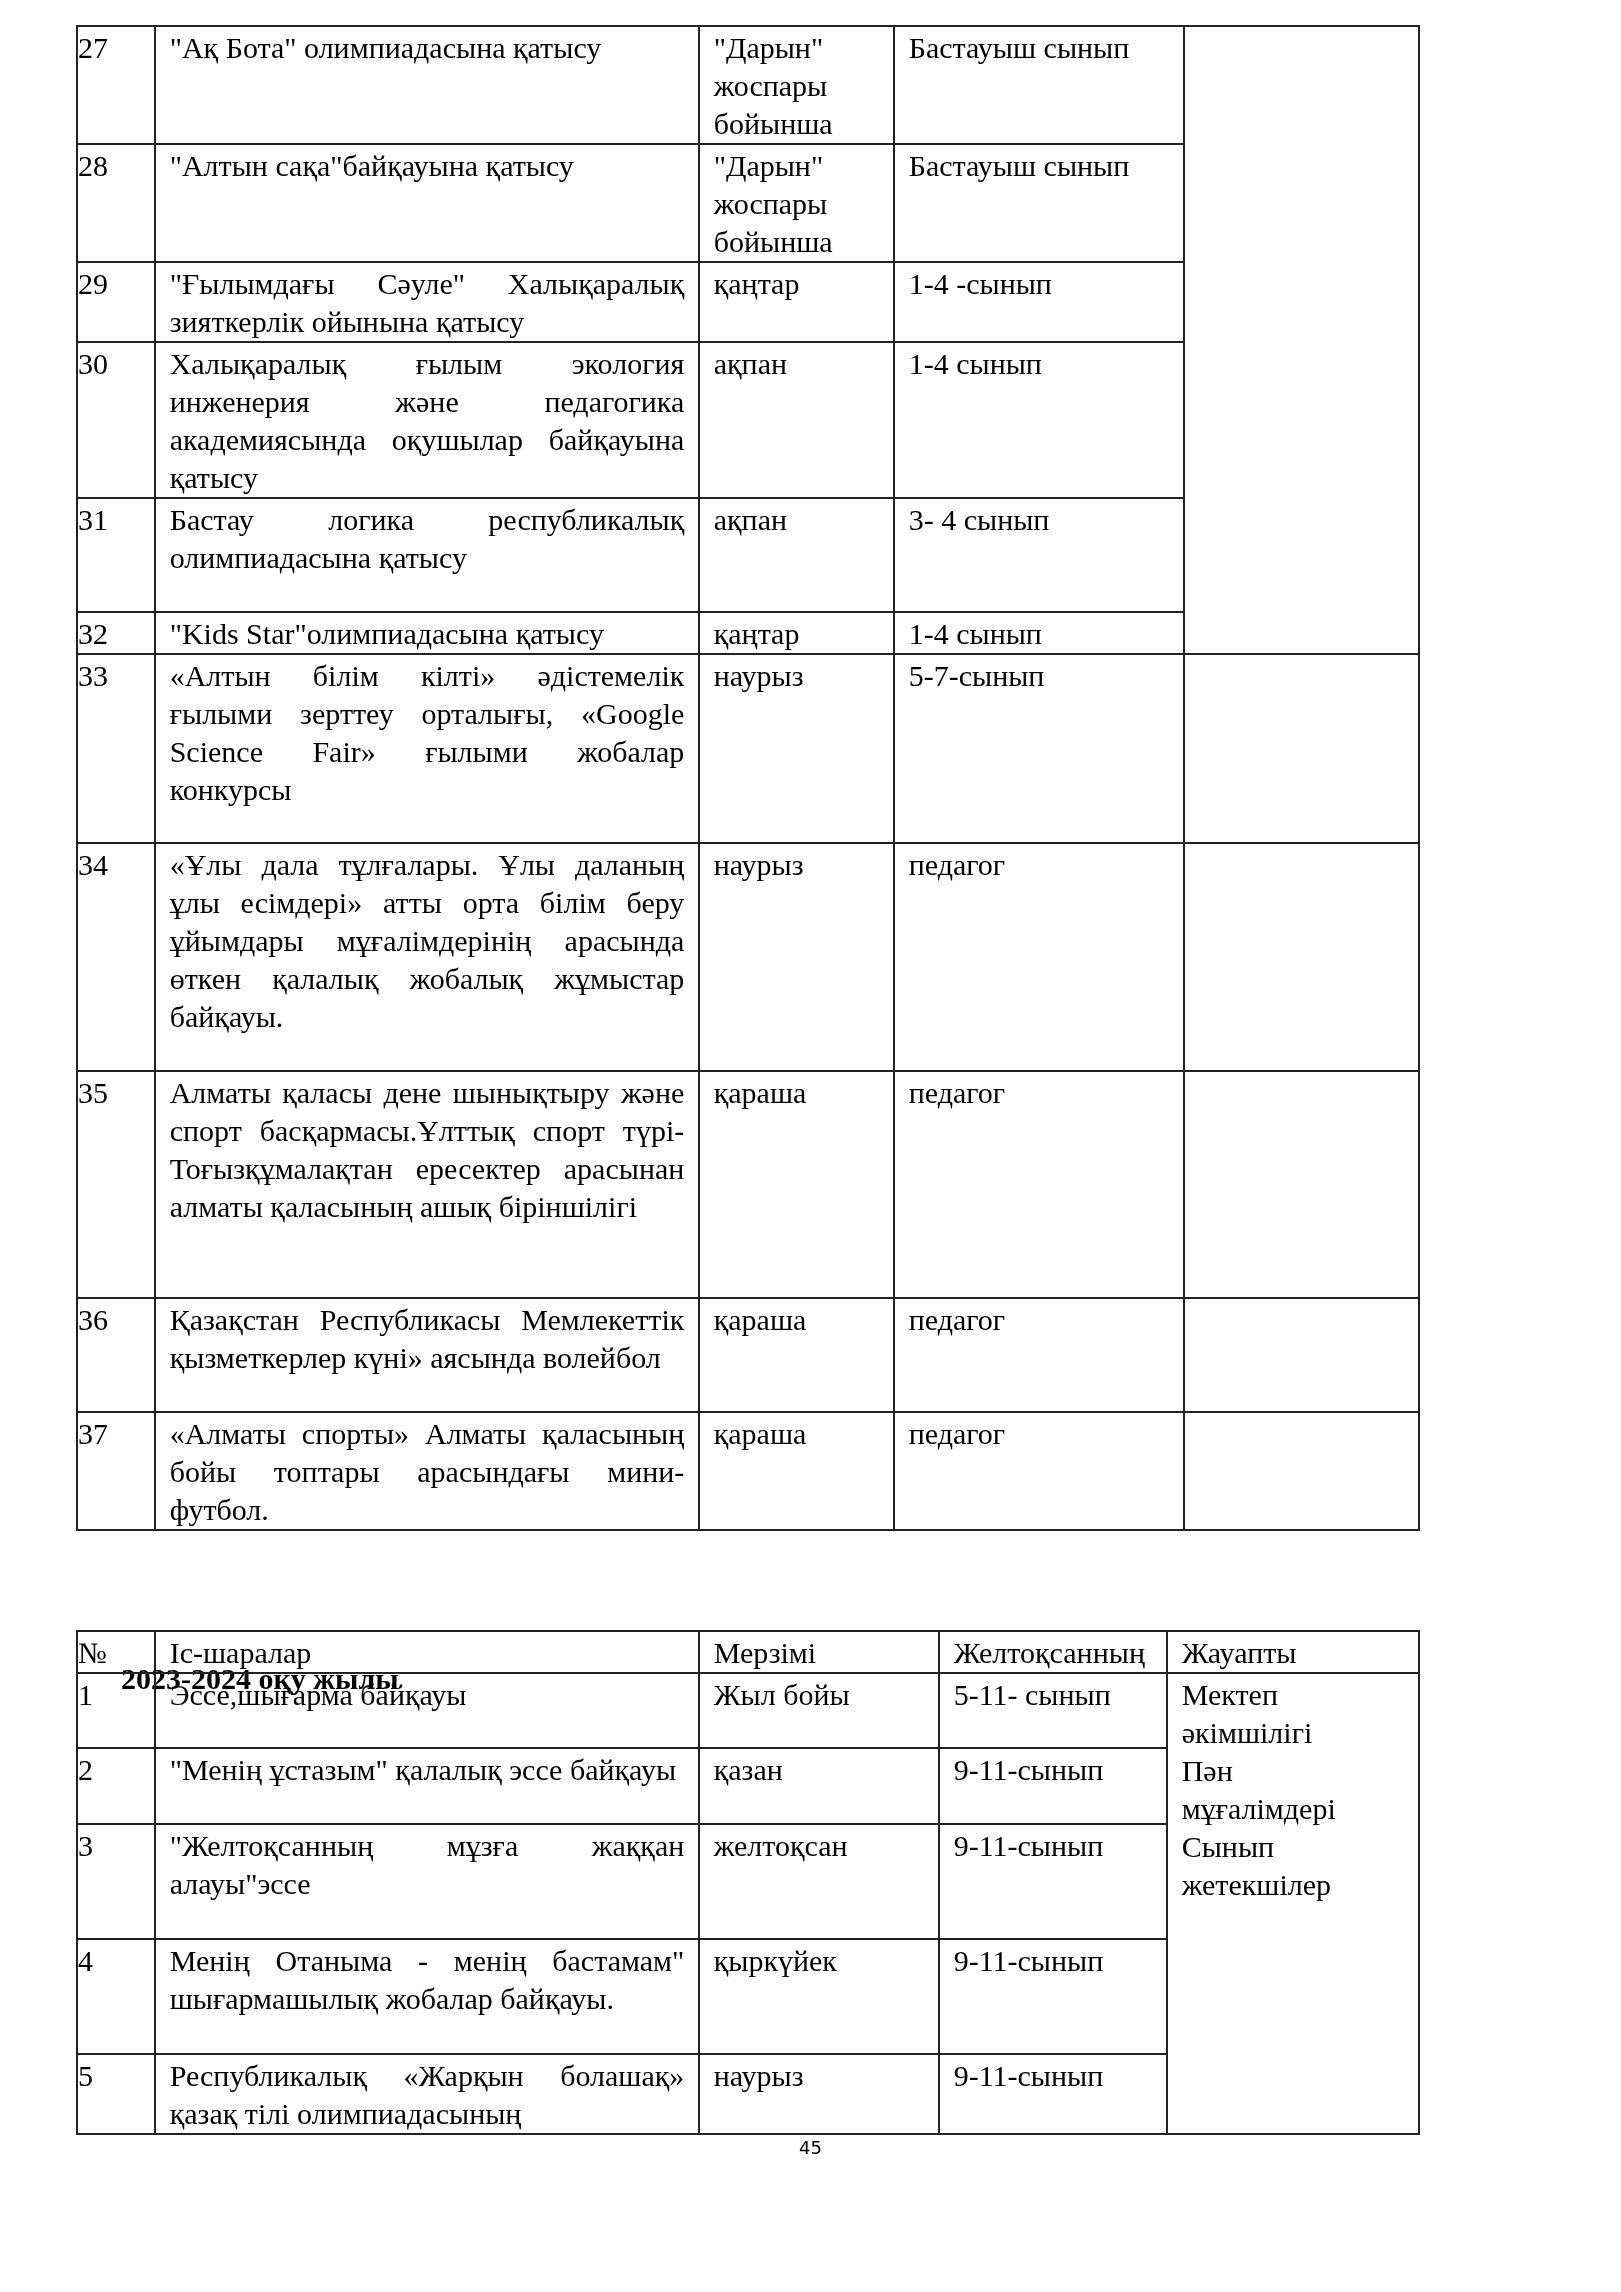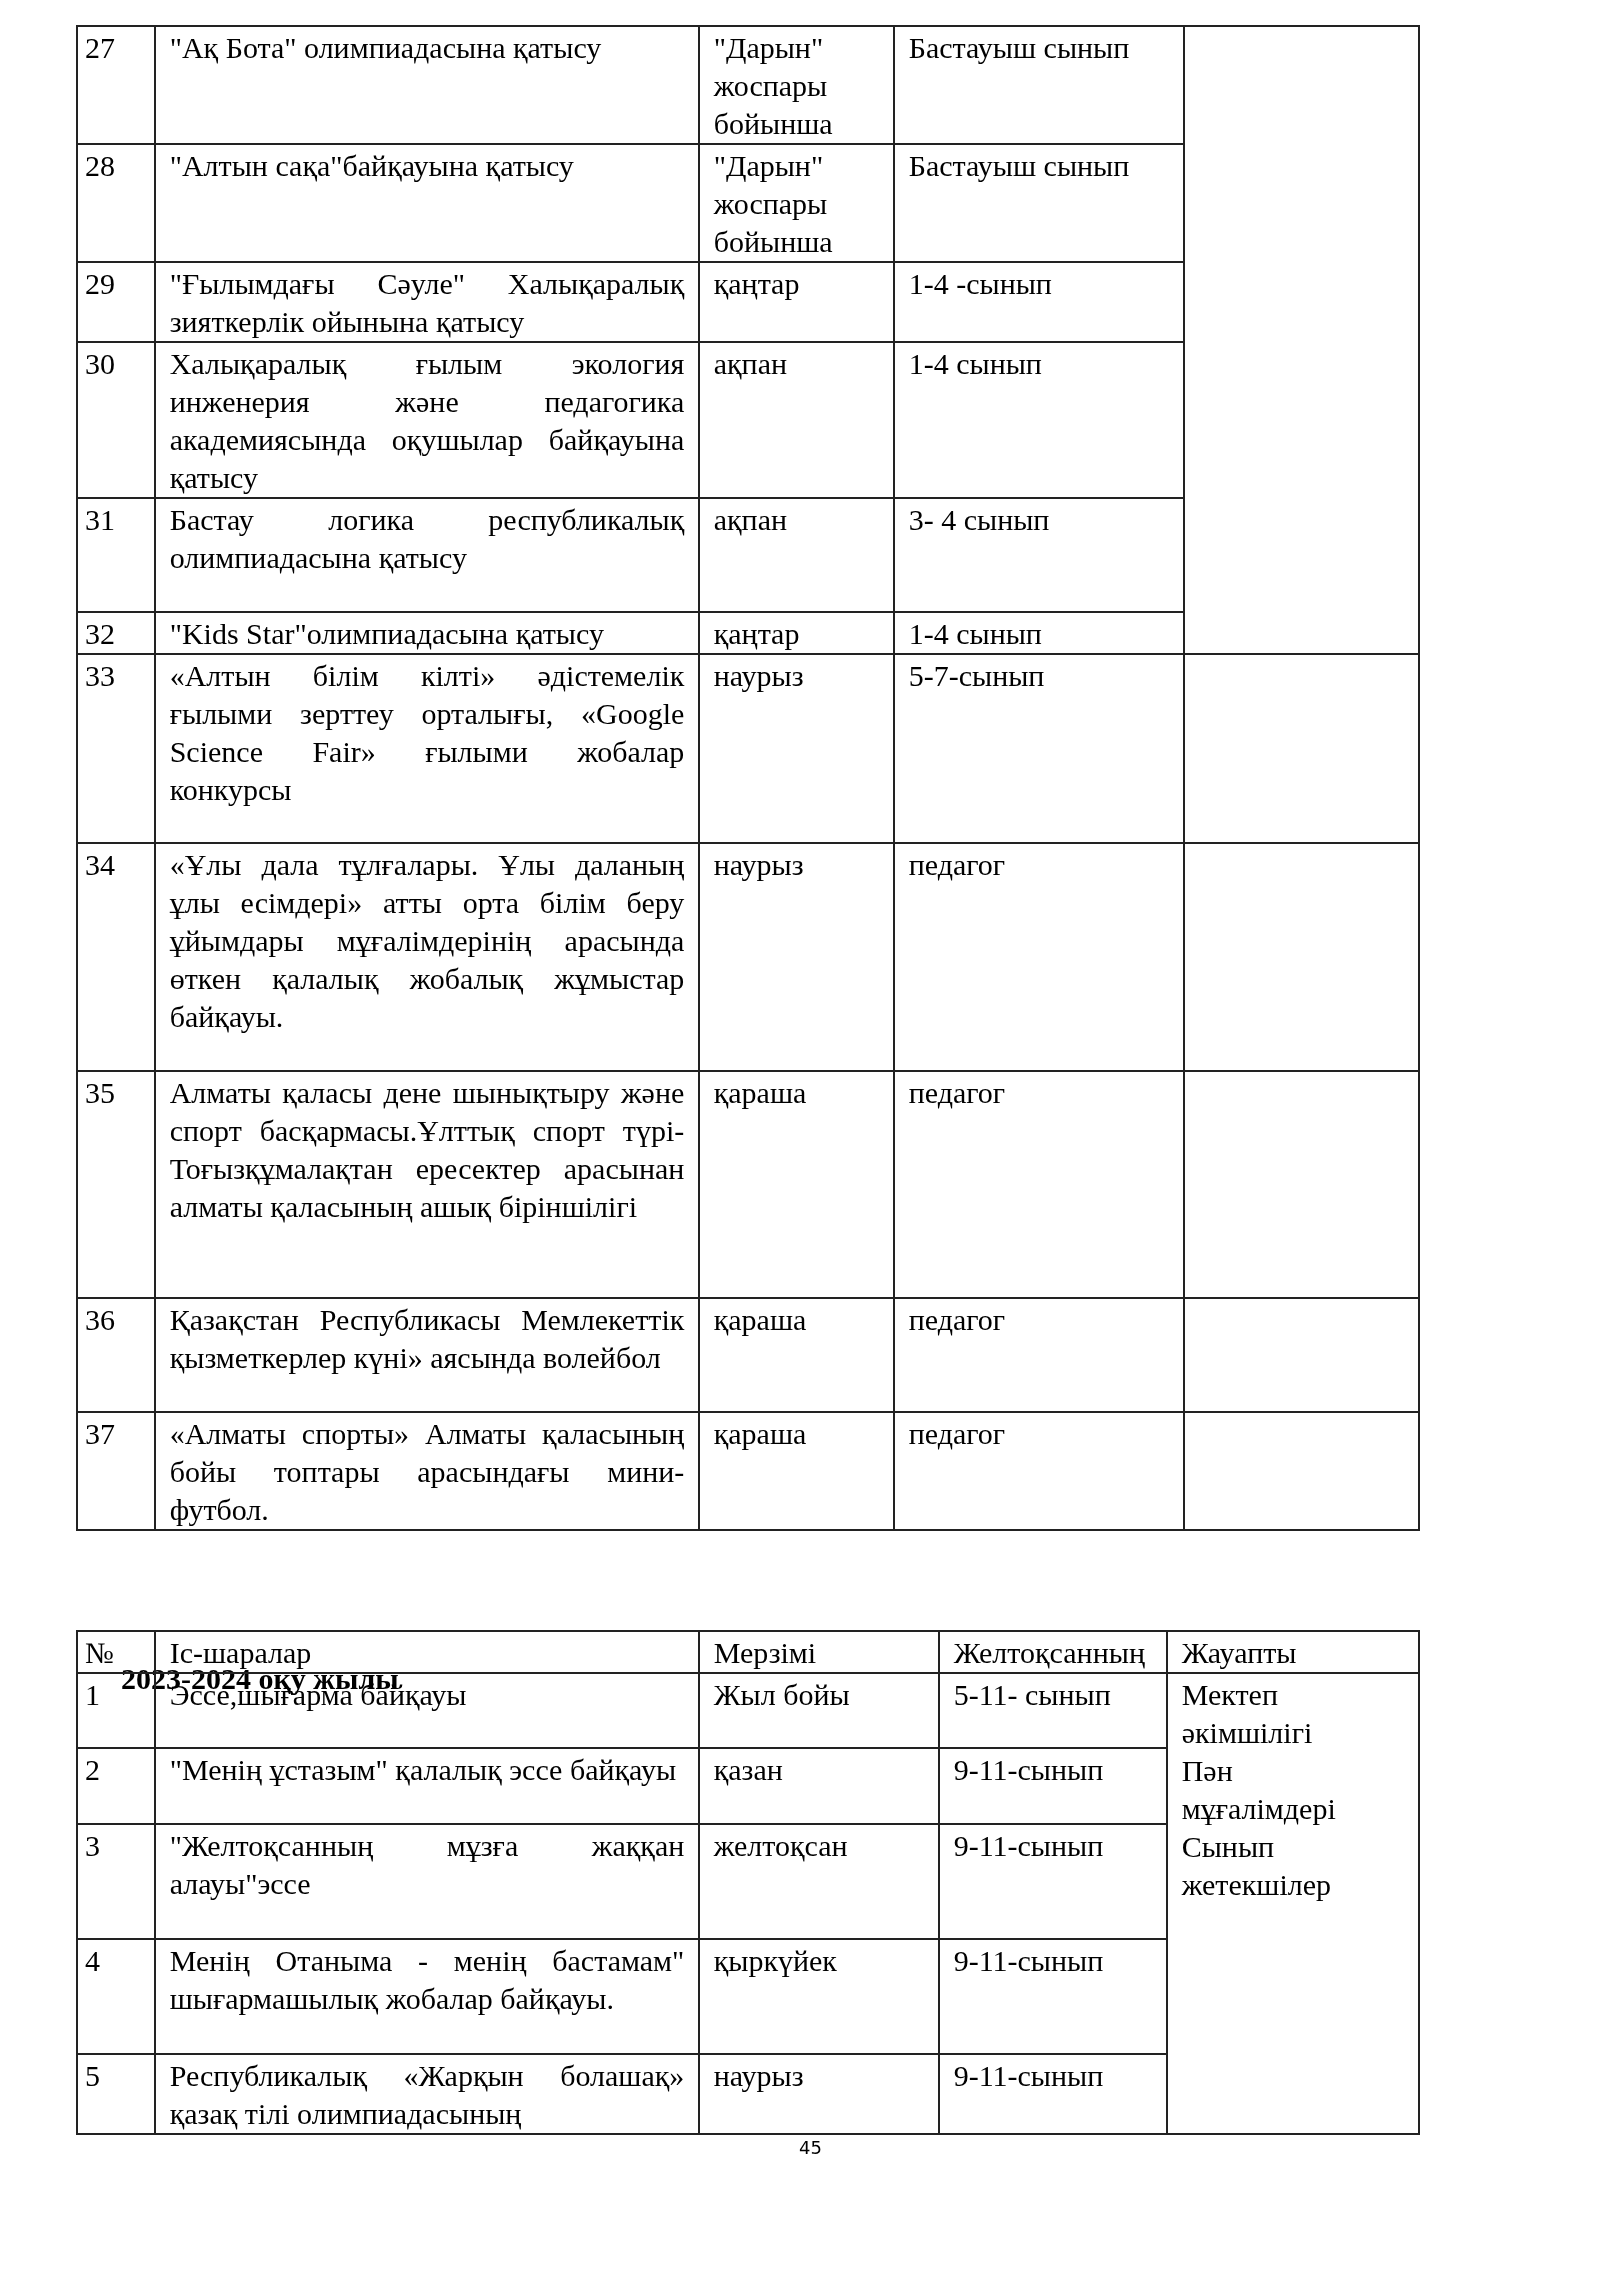--- a/index.html
+++ b/index.html
@@ -2,21 +2,21 @@
 <html><head>
 <meta charset="utf-8">
 <style>
   html, body { margin: 0; padding: 0; background: #ffffff; }
   body { width: 1621px; height: 2293px; position: relative; overflow: hidden;
          font-family: "Liberation Serif", "DejaVu Serif", serif; color: #000; }
   .page { position: absolute; left: 0; top: 0; width: 1621px; height: 2293px; }
   table { position: absolute; border-collapse: collapse; table-layout: fixed; }
   td { border: 2px solid #222; vertical-align: top; padding: 2px 13.7px 0 13.7px;
        font-size: 30px; line-height: 38px; }
-  td.num { padding-left: 7px; }
+  td.num { padding-left: 0; }
   td.just { text-align: justify; text-align-last: left; }
   #t1 { left: 76px; top: 24.5px; width: 1343px; }
   #t2 { left: 76px; top: 1630px; width: 1343px; }
   .heading { position: absolute; left: 77px; top: 1659px; font-weight: bold;
              font-size: 30px; line-height: 39px; margin-left: 44px; }
   .pagenum { position: absolute; left: 0; width: 1621px; top: 2137px; text-align: center;
              font-family: "DejaVu Sans", "Liberation Sans", sans-serif; font-size: 18px; }
 </style>
 </head>
 <body>

